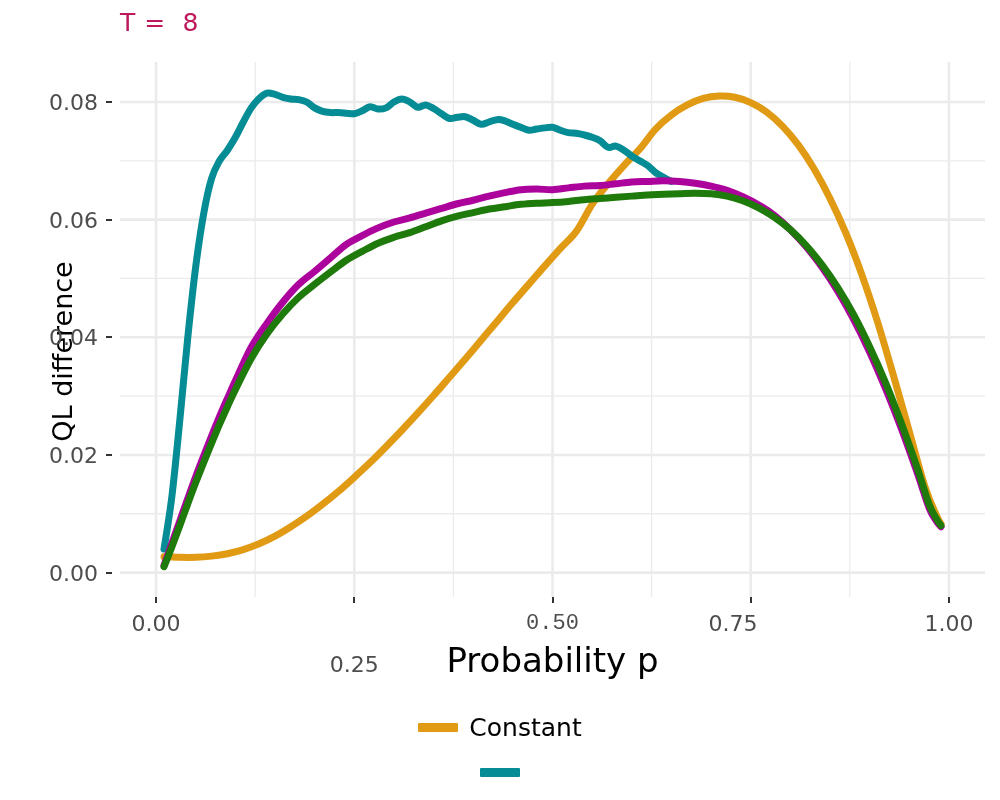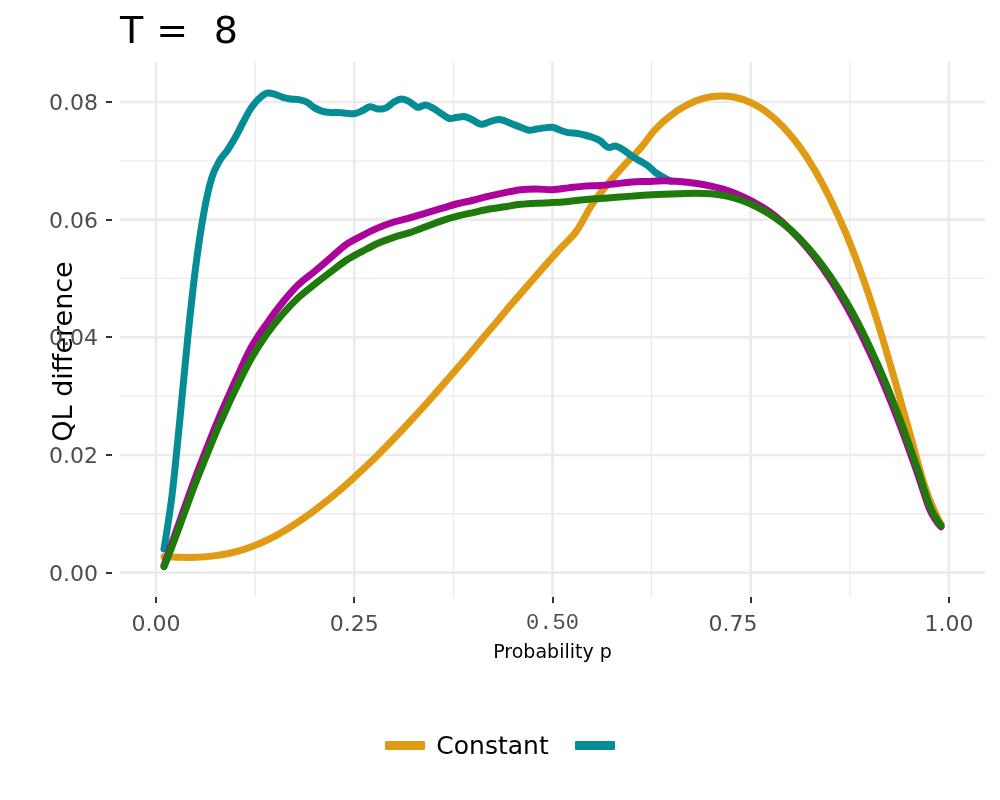--- a/index.html
+++ b/index.html
@@ -7,37 +7,37 @@
     width:1000px;height:800px;
     background:#ffffff;
     font-family:"DejaVu Sans", sans-serif;
     overflow:hidden;
   }
   #figure{position:relative;width:1000px;height:800px;}
 
   
   #plot-title{
     position:absolute;left:120px;top:8px;
-    font-size:38px;color:#000000;
+    font-size:25px;color:#be185d;
     letter-spacing:0.5px;
     white-space:pre;
   }
 
   
   #y-axis-title{
     position:absolute;
     left:-118px;top:336px;
     width:360px;text-align:center;
     transform:rotate(-90deg);
     font-size:27px;color:#000000;
   }
   #x-axis-title{
     position:absolute;left:120px;top:640px;
     width:865px;text-align:center;
-    font-size:19px;color:#000000;
+    font-size:34px;color:#000000;
   }
 
   
   #panel{
     position:absolute;left:120px;top:62px;
     width:865px;height:535px;
     background:#ffffff;
   }
   #panel svg{display:block;}
 
@@ -59,20 +59,21 @@
     transform:translateX(-60px);
   }
   .xtick-mark{position:absolute;top:0;width:2px;height:6px;background:#333;transform:translateX(-1px);}
 
   
   #legend{
     position:absolute;left:0;top:718px;
     width:1000px;height:54px;
     display:flex;align-items:center;justify-content:center;
     gap:26px;
+    flex-direction:column;
   }
   .legend-item{display:flex;align-items:center;gap:11px;}
   .legend-key{width:40px;height:9px;border-radius:1px;display:block;}
   .legend-label{font-size:25px;color:#000000;white-space:nowrap;}
 </style>
 </head>
 <body>
 
 <div id="figure">
 
@@ -123,21 +124,21 @@
           <path d="M44.00,503.53 C45.32,499.80 49.29,488.63 51.93,481.18 C54.57,473.73 57.22,466.27 59.86,458.82 C62.50,451.37 65.15,443.82 67.79,436.47 C70.43,429.12 73.07,421.76 75.72,414.71 C78.36,407.65 81.00,400.88 83.65,394.12 C86.29,387.35 88.93,380.69 91.57,374.12 C94.22,367.55 96.86,360.98 99.50,354.71 C102.15,348.43 104.79,342.45 107.43,336.47 C110.07,330.49 111.40,327.35 115.36,318.82 C119.32,310.29 125.93,294.90 131.22,285.29 C136.50,275.69 141.79,268.73 147.07,261.18 C152.36,253.63 157.65,246.47 162.93,240.00 C168.22,233.53 173.50,227.45 178.79,222.35 C184.07,217.25 189.36,213.82 194.64,209.41 C199.93,205.00 205.22,200.39 210.50,195.88 C215.79,191.37 221.07,186.08 226.36,182.35 C231.64,178.63 236.93,176.27 242.22,173.53 C247.50,170.78 252.79,168.14 258.07,165.88 C263.36,163.63 268.64,161.67 273.93,160.00 C279.22,158.33 284.50,157.35 289.79,155.88 C295.07,154.41 300.36,152.75 305.64,151.18 C310.93,149.61 316.22,148.04 321.50,146.47 C326.79,144.90 332.07,143.14 337.36,141.76 C342.64,140.39 347.93,139.51 353.21,138.24 C358.50,136.96 363.79,135.39 369.07,134.12 C374.36,132.84 379.64,131.67 384.93,130.59 C390.21,129.51 395.50,128.24 400.79,127.65 C406.07,127.06 411.36,127.06 416.64,127.06 C421.93,127.06 427.21,127.84 432.50,127.65 C437.79,127.45 443.07,126.47 448.36,125.88 C453.64,125.29 458.93,124.51 464.21,124.12 C469.50,123.73 474.79,123.92 480.07,123.53 C485.36,123.14 490.64,122.35 495.93,121.76 C501.21,121.18 506.50,120.39 511.79,120.00 C517.07,119.61 522.36,119.61 527.64,119.41 C532.93,119.22 538.21,118.82 543.50,118.82 C548.78,118.82 554.07,119.02 559.36,119.41 C564.64,119.80 569.93,120.39 575.21,121.18 C580.50,121.96 585.78,122.94 591.07,124.12 C596.36,125.29 601.64,126.47 606.93,128.24 C612.21,130.00 617.50,132.25 622.78,134.71 C628.07,137.16 633.36,139.80 638.64,142.94 C643.93,146.08 649.21,149.41 654.50,153.53 C659.78,157.65 665.07,162.45 670.36,167.65 C675.64,172.84 680.93,178.43 686.21,184.71 C691.50,190.98 696.78,197.84 702.07,205.29 C707.35,212.75 712.64,220.69 717.93,229.41 C723.21,238.14 728.50,247.55 733.78,257.65 C739.07,267.75 744.35,278.53 749.64,290.00 C754.93,301.47 760.21,313.73 765.50,326.47 C770.78,339.22 776.07,352.45 781.35,366.47 C786.64,380.49 792.59,397.35 797.21,410.59 C801.84,423.82 805.80,437.65 809.10,445.88 C812.41,454.12 815.05,456.86 817.03,460.00 C819.01,463.14 820.34,463.92 821.00,464.71" fill="none" stroke="#AB039B" stroke-width="7" stroke-linecap="round" stroke-linejoin="round"></path>
           <path d="M44.00,504.71 C45.32,501.37 49.29,491.57 51.93,484.71 C54.57,477.84 57.22,470.69 59.86,463.53 C62.50,456.37 65.15,448.92 67.79,441.76 C70.43,434.61 73.07,427.45 75.72,420.59 C78.36,413.73 81.00,407.16 83.65,400.59 C86.29,394.02 88.93,387.55 91.57,381.18 C94.22,374.80 96.86,368.43 99.50,362.35 C102.15,356.27 104.79,350.49 107.43,344.71 C110.07,338.92 111.40,335.69 115.36,327.65 C119.32,319.61 125.93,305.78 131.22,296.47 C136.50,287.16 141.79,279.22 147.07,271.76 C152.36,264.31 157.65,257.84 162.93,251.76 C168.22,245.69 173.50,240.20 178.79,235.29 C184.07,230.39 189.36,226.57 194.64,222.35 C199.93,218.14 205.22,214.02 210.50,210.00 C215.79,205.98 221.07,201.67 226.36,198.24 C231.64,194.80 236.93,192.25 242.22,189.41 C247.50,186.57 252.79,183.53 258.07,181.18 C263.36,178.82 268.64,177.06 273.93,175.29 C279.22,173.53 284.50,172.35 289.79,170.59 C295.07,168.82 300.36,166.67 305.64,164.71 C310.93,162.75 316.22,160.59 321.50,158.82 C326.79,157.06 332.07,155.49 337.36,154.12 C342.64,152.75 347.93,151.76 353.21,150.59 C358.50,149.41 363.79,148.04 369.07,147.06 C374.36,146.08 379.64,145.49 384.93,144.71 C390.21,143.92 395.50,142.94 400.79,142.35 C406.07,141.76 411.36,141.47 416.64,141.18 C421.93,140.88 427.21,140.88 432.50,140.59 C437.79,140.29 443.07,139.90 448.36,139.41 C453.64,138.92 458.93,138.14 464.21,137.65 C469.50,137.16 474.79,136.86 480.07,136.47 C485.36,136.08 490.64,135.69 495.93,135.29 C501.21,134.90 506.50,134.51 511.79,134.12 C517.07,133.73 522.36,133.24 527.64,132.94 C532.93,132.65 538.21,132.55 543.50,132.35 C548.78,132.16 554.07,131.96 559.36,131.76 C564.64,131.57 569.93,131.18 575.21,131.18 C580.50,131.18 585.78,131.27 591.07,131.76 C596.36,132.25 601.64,132.94 606.93,134.12 C612.21,135.29 617.50,136.86 622.78,138.82 C628.07,140.78 633.36,143.14 638.64,145.88 C643.93,148.63 649.21,151.67 654.50,155.29 C659.78,158.92 665.07,162.94 670.36,167.65 C675.64,172.35 680.93,177.65 686.21,183.53 C691.50,189.41 696.78,195.88 702.07,202.94 C707.35,210.00 712.64,217.55 717.93,225.88 C723.21,234.22 728.50,243.14 733.78,252.94 C739.07,262.75 744.35,273.43 749.64,284.71 C754.93,295.98 760.21,307.84 765.50,320.59 C770.78,333.33 776.07,346.96 781.35,361.18 C786.64,375.39 792.59,392.35 797.21,405.88 C801.84,419.41 805.80,433.73 809.10,442.35 C812.41,450.98 815.05,454.12 817.03,457.65 C819.01,461.18 820.34,462.55 821.00,463.53" fill="none" stroke="#1F7A0C" stroke-width="7" stroke-linecap="round" stroke-linejoin="round"></path>
         </g>
     </svg>
   </div>
 
   <div id="x-ticks">
       <div class="xtick-mark" style="left: 36.0747px;"></div>
       <div class="xtick" style="left: 36.0747px;">0.00</div>
       <div class="xtick-mark" style="left: 234.287px;"></div>
-      <div class="xtick" style="left: 234.287px;">0.25</div>
+      <div class="xtick" style="left: 234.287px; margin-top: 41px;">0.25</div>
       <div class="xtick-mark" style="left: 432.5px;"></div>
       <div class="xtick" style="left: 432.5px; font-family: Liberation Mono, monospace;">0.50</div>
       <div class="xtick-mark" style="left: 630.713px;"></div>
       <div class="xtick" style="left: 613px;">0.75</div>
       <div class="xtick-mark" style="left: 828.925px;"></div>
       <div class="xtick" style="left: 828.925px;">1.00</div>
     </div>
 
   <div id="x-axis-title">Probability p</div>
 

